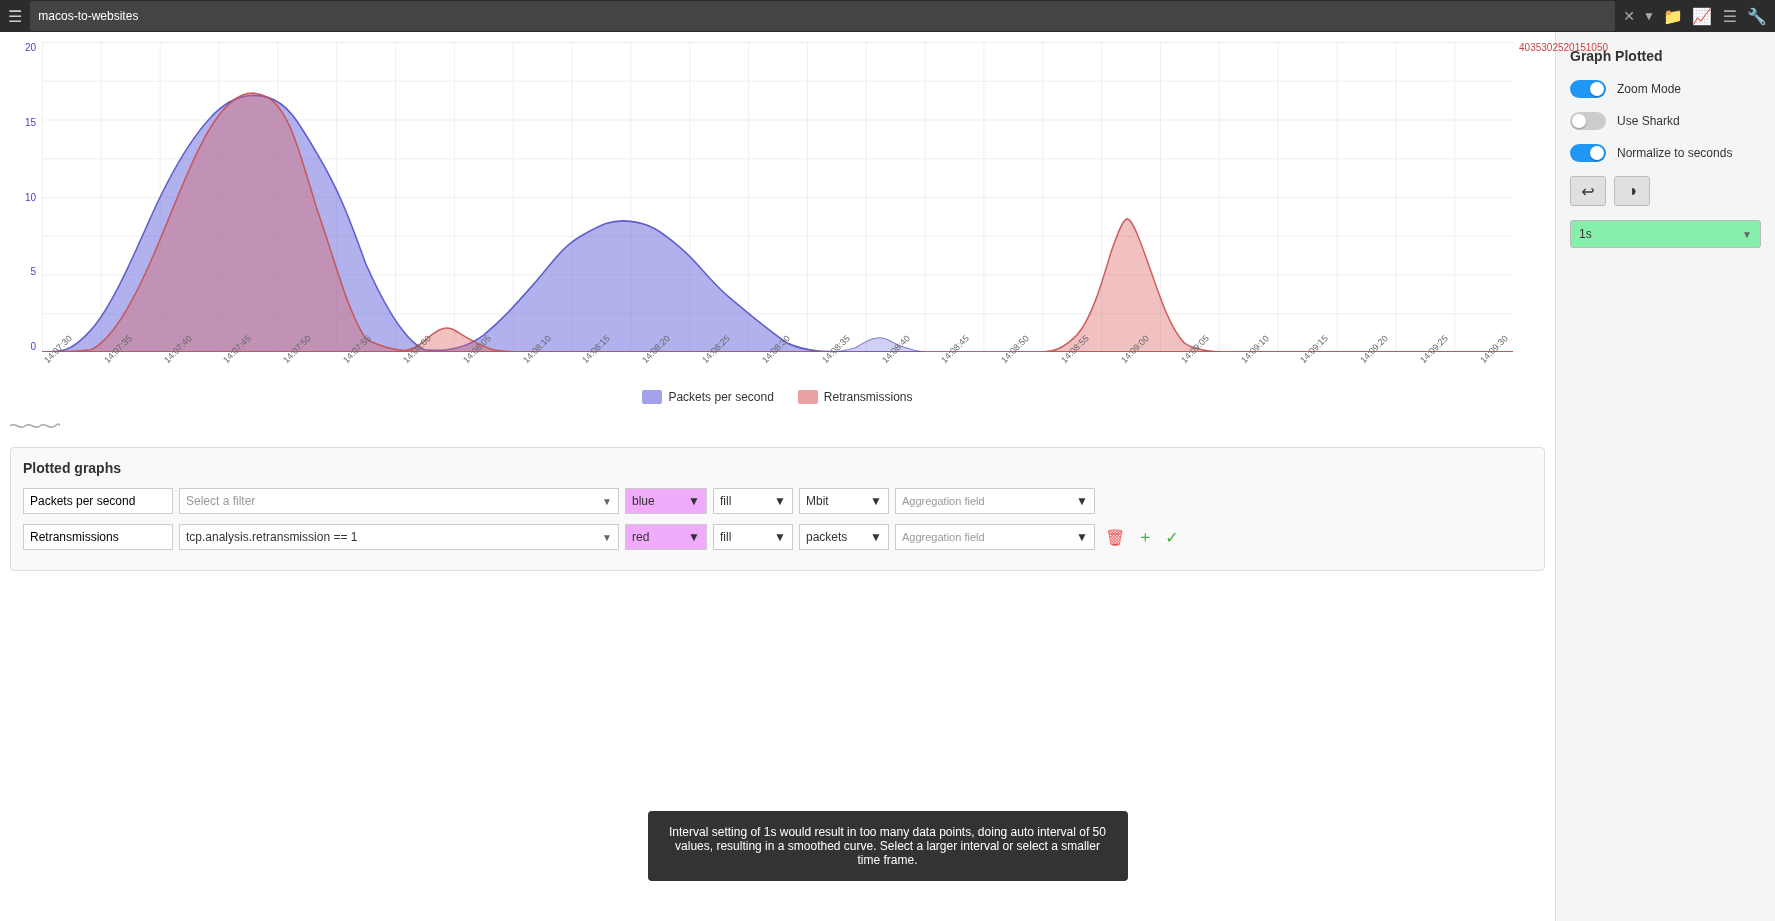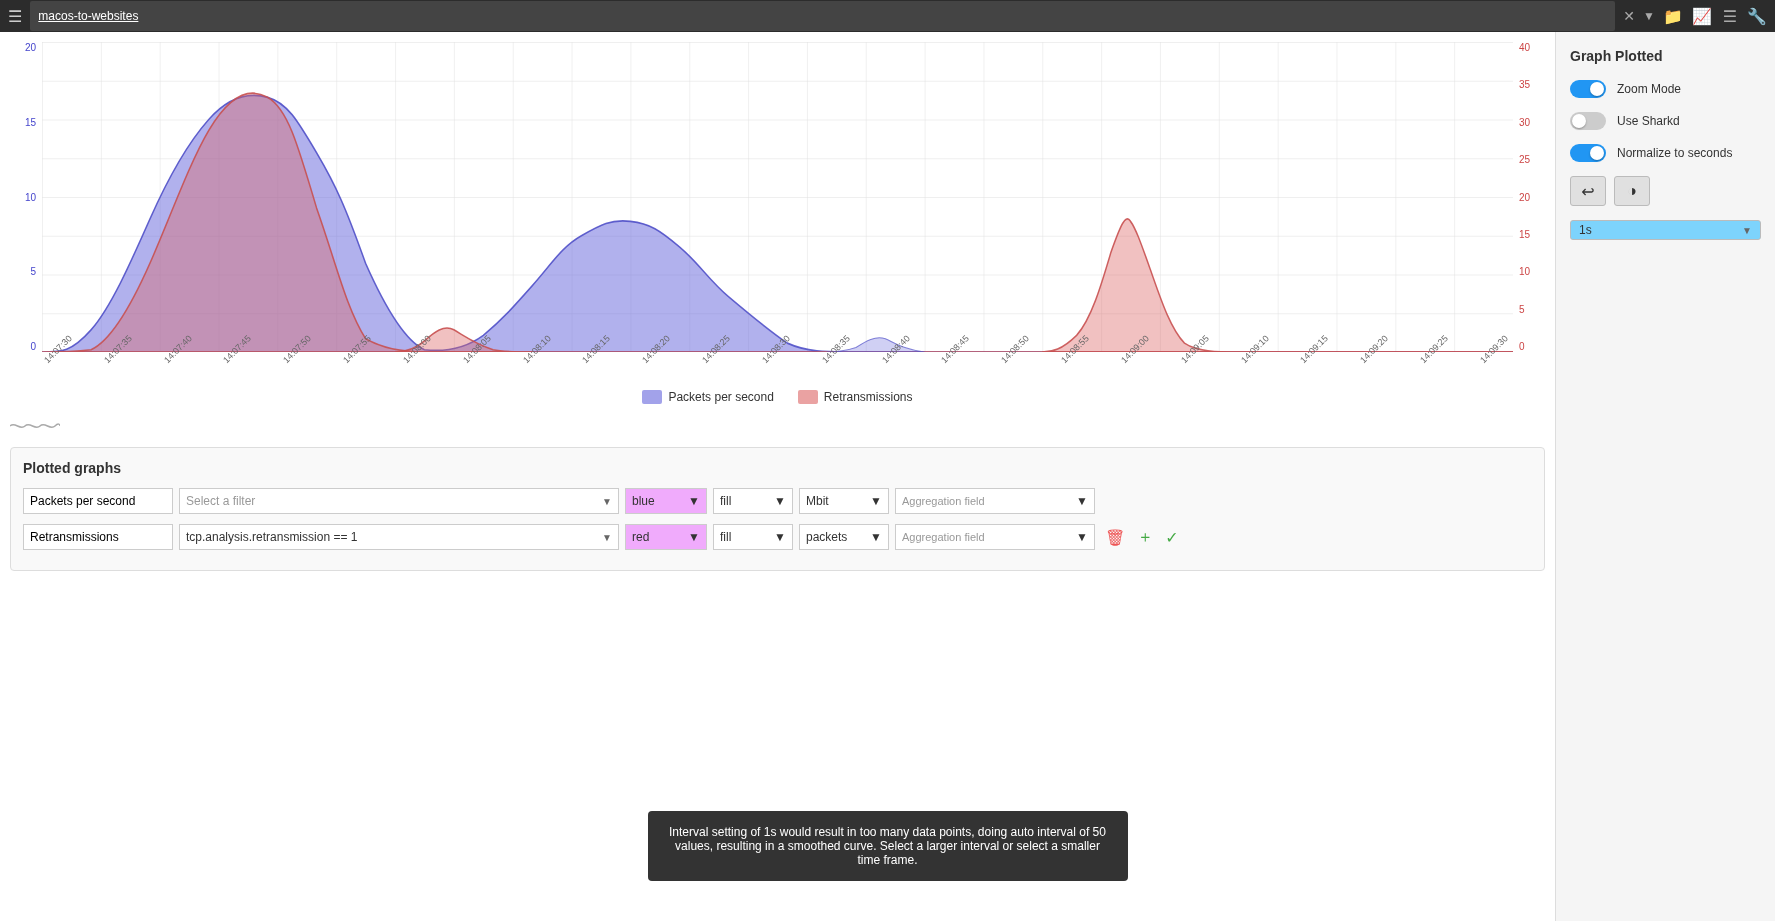--- a/index.html
+++ b/index.html
@@ -29,21 +29,20 @@
     }
     .titlebar-url {
       flex: 1;
       background: #444;
       border: none;
       color: #fff;
       height: 30px;
       padding: 0 8px;
       font-size: 12px;
       border-radius: 2px;
-      text-decoration: underline;
     }
     .titlebar-close {
       color: #aaa;
       cursor: pointer;
       font-size: 14px;
     }
     .titlebar-dropdown {
       color: #aaa;
       cursor: pointer;
       font-size: 12px;
@@ -98,21 +97,20 @@
       color: #4444cc;
     }
 
     .y-axis-right {
       position: absolute;
       right: 0;
       top: 0;
       bottom: 30px;
       width: 30px;
       display: flex;
-      flex-direction: column;
       justify-content: space-between;
       align-items: flex-start;
       padding-left: 4px;
     }
     .y-axis-right .tick {
       font-size: 10px;
       color: #cc4444;
     }
 
     .chart-svg-wrap {
@@ -390,23 +388,23 @@
       cursor: pointer;
       font-size: 16px;
       color: #333;
     }
 
     
     .interval-dropdown {
       display: flex;
       align-items: center;
       border: 1px solid #bbb;
-      background: #7dd3fc;
+      background: #86efac;
       border-radius: 3px;
-      height: 20px;
+      height: 28px;
       padding: 0 8px;
       gap: 8px;
       cursor: pointer;
     }
     .interval-value {
       font-size: 12px;
       flex: 1;
     }
     .interval-arrow {
       font-size: 10px;

